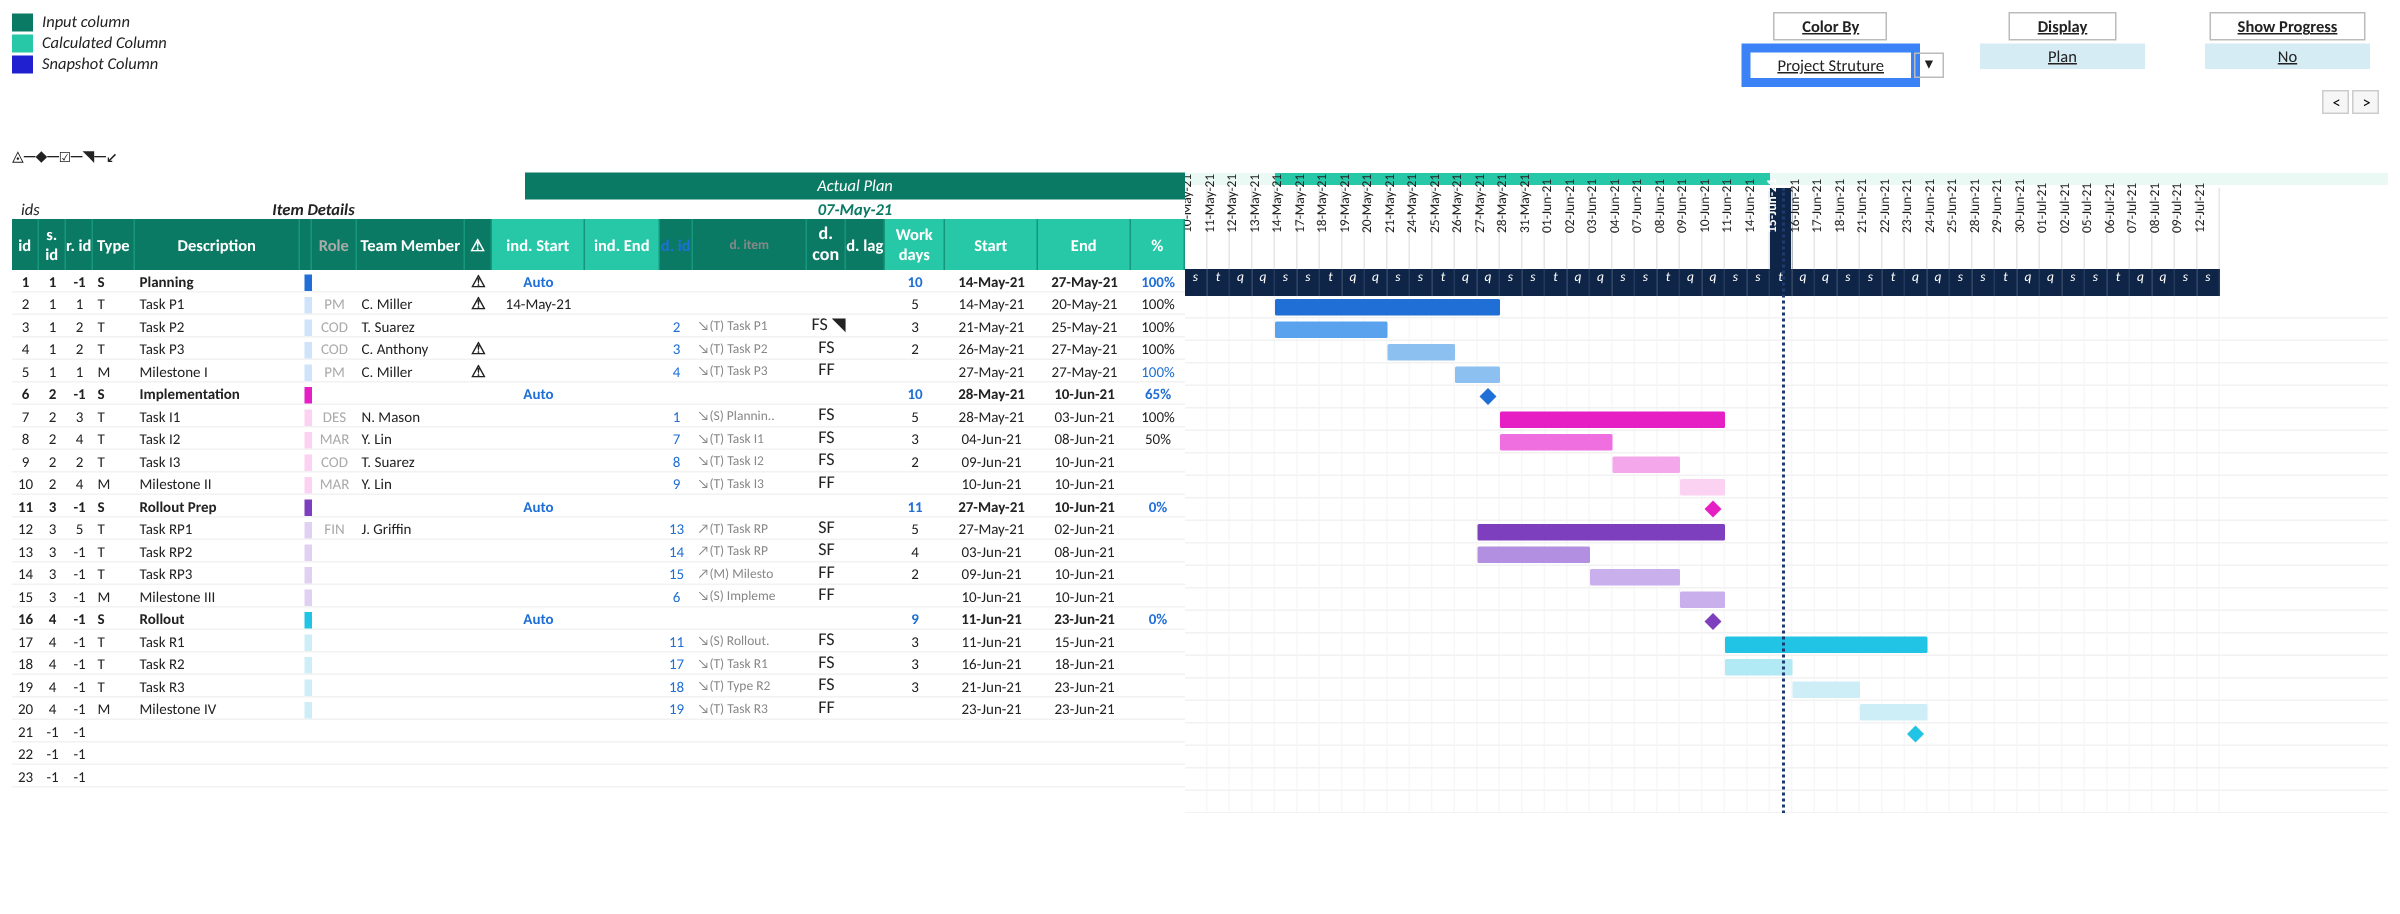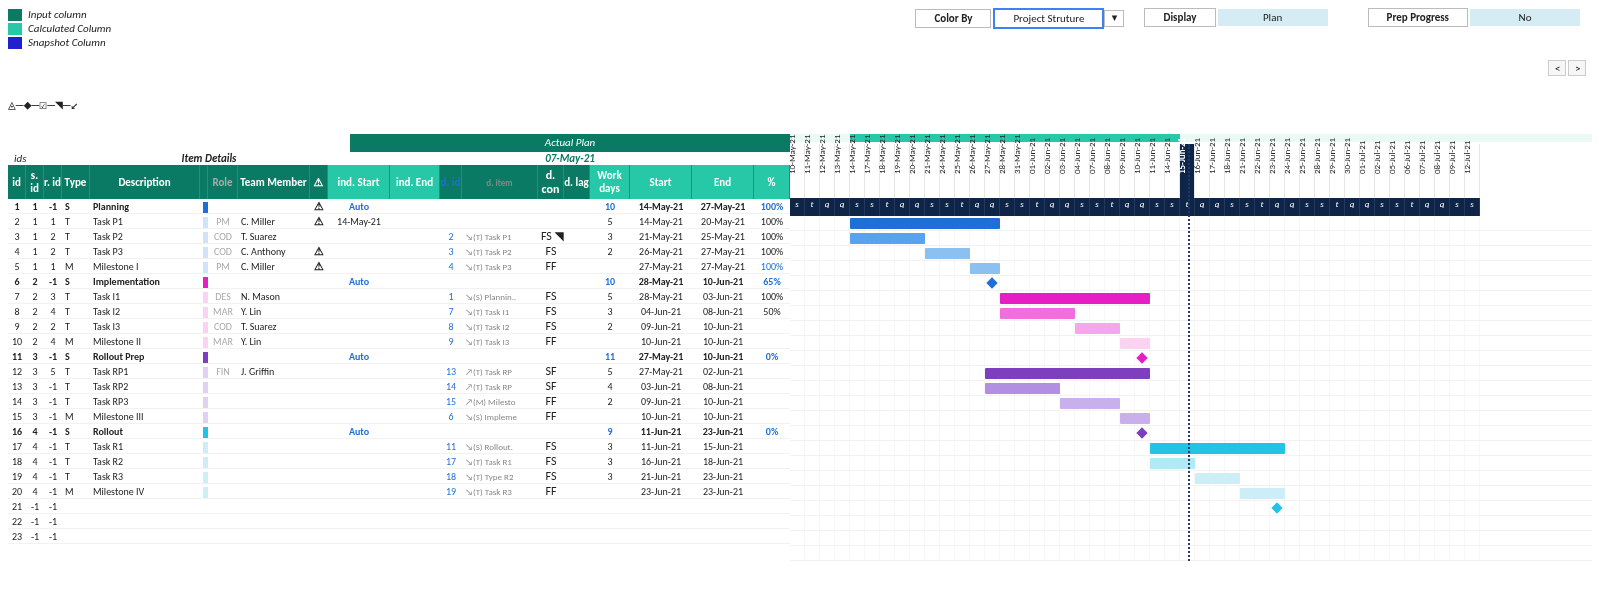--- a/index.html
+++ b/index.html
@@ -10,30 +10,30 @@
     --grid:#e6e6e6;
     --row-h:15px;
     --day-w:15px;
   }
   *{box-sizing:border-box;font-family:Calibri,Arial,sans-serif;font-size:11px;}
   body{margin:0;padding:8px;color:#222;}
   .legend{display:flex;flex-direction:column;gap:1px;}
   .legend-row{display:flex;align-items:center;gap:6px;font-style:italic;}
   .sw{width:14px;height:12px;}
   .topbar{position:absolute;top:8px;right:20px;display:flex;gap:40px;align-items:flex-start;}
-  .tb-col{display:flex;flex-direction:row;align-items:center;gap:2px;}
+  .tb-col{display:flex;flex-direction:column;align-items:center;gap:2px;text-decoration:underline;}
   .tb-head{border:1px solid #bbb;padding:2px 18px;font-weight:bold;}
   .tb-val{padding:2px 18px;text-align:center;min-width:110px;}
   .tb-val.hl{background:#d6ecf5;}
-  .tb-sel{border:2px solid #3b82f6;position:relative;}
+  .tb-sel{border:6px solid #3b82f6;position:relative;}
   .dd{position:absolute;right:-22px;top:0;width:20px;height:100%;border:1px solid #bbb;text-align:center;}
   .nav{position:absolute;top:60px;right:14px;display:flex;gap:2px;}
   .nav button{width:18px;height:16px;border:1px solid #ccc;background:#f6f6f6;}
   .symbols{margin-top:48px;font-family:monospace;font-size:13px;}
-  .container{display:flex;margin-top:22px;}
+  .container{display:flex;margin-top:3px;}
   .left{flex:0 0 780px;}
   .right{flex:1;overflow-x:auto;}
   .caption .row-actual{background:var(--teal-dark);color:#fff;font-style:italic;text-align:center;line-height:18px;}
   .caption .row-update{background:#fff;text-align:center;font-style:italic;border-left:2px solid var(--teal-dark);border-right:2px solid var(--teal-dark);}
   .caption .row-ids{font-style:italic;font-weight:normal;padding-left:6px}
   .thead{display:flex;}
   .th{background:var(--teal-dark);color:#fff;height:34px;display:flex;align-items:center;justify-content:center;text-align:center;font-weight:bold;border-right:1px solid #16977c;}
   .th.light{background:var(--teal-mid);}
   .row{display:flex;height:var(--row-h);line-height:var(--row-h);border-bottom:1px solid #f2f2f2;}
   .c{padding:0 3px;overflow:hidden;white-space:nowrap;font-size:10px;}
@@ -96,21 +96,21 @@
 <div class="topbar">
   <div class="tb-col">
     <div class="tb-head">Color By</div>
     <div class="tb-val tb-sel"><span>Project Struture</span><span class="dd">▾</span></div>
   </div>
   <div class="tb-col">
     <div class="tb-head">Display</div>
     <div class="tb-val hl">Plan</div>
   </div>
   <div class="tb-col">
-    <div class="tb-head">Prep Progress</div>
+    <div class="tb-head">Show Progress</div>
     <div class="tb-val hl">No</div>
   </div>
 </div>
 <div class="nav">
   <button>&lt;</button>
   <button>&gt;</button>
 </div>
 
 <div class="symbols">◬–◆–☑–◥–↙</div>
 

